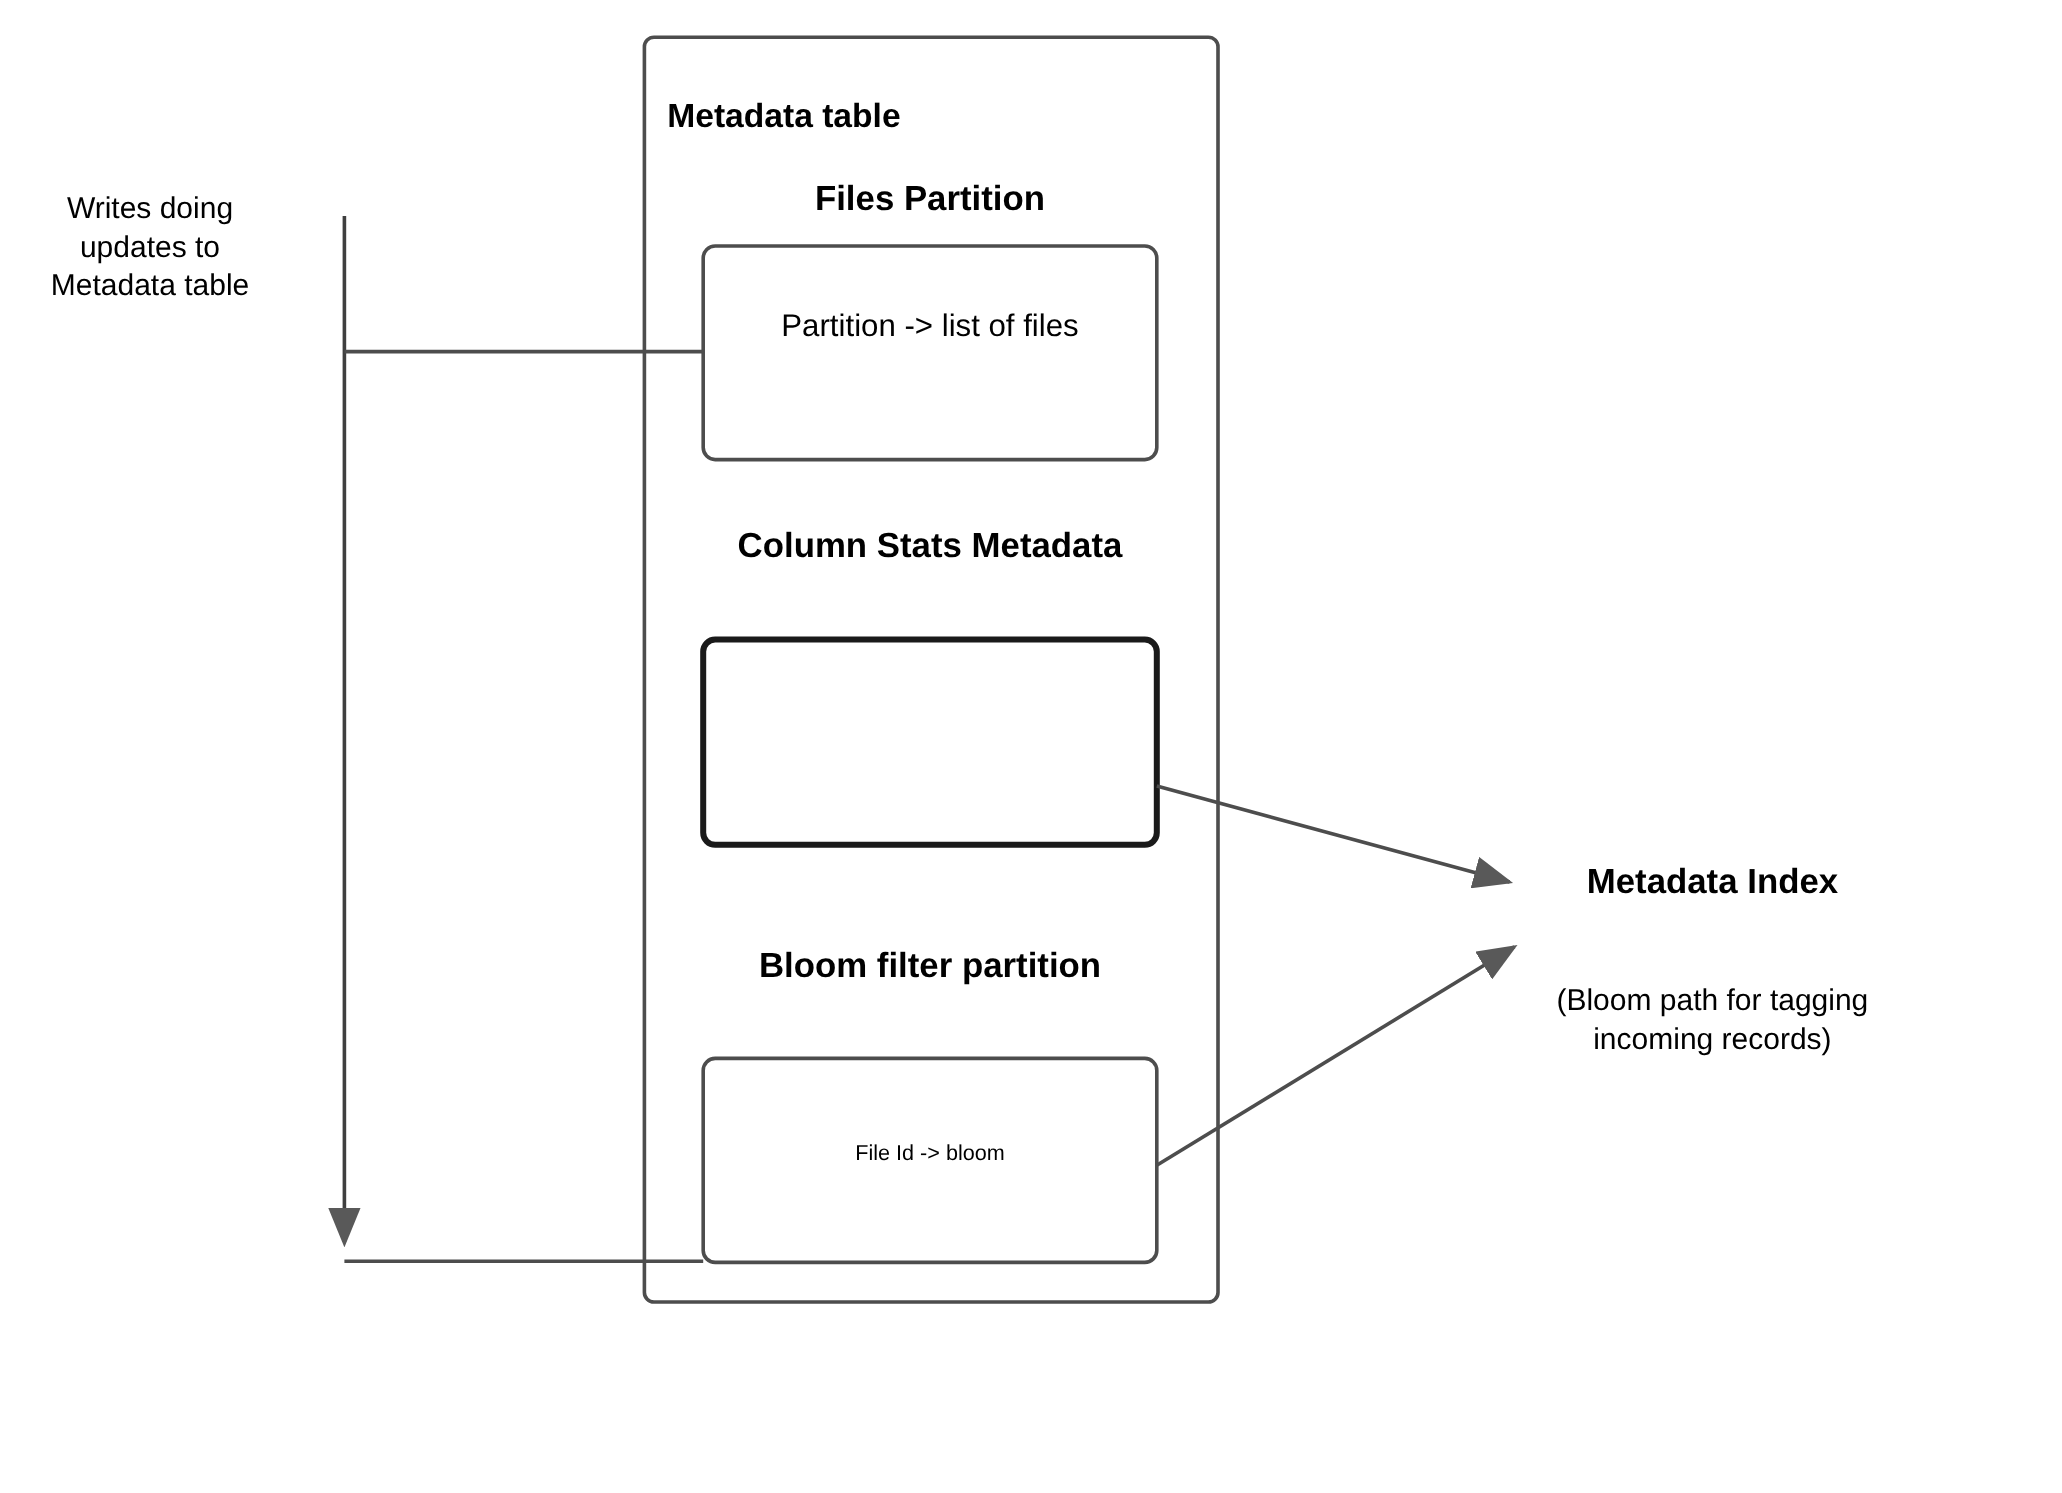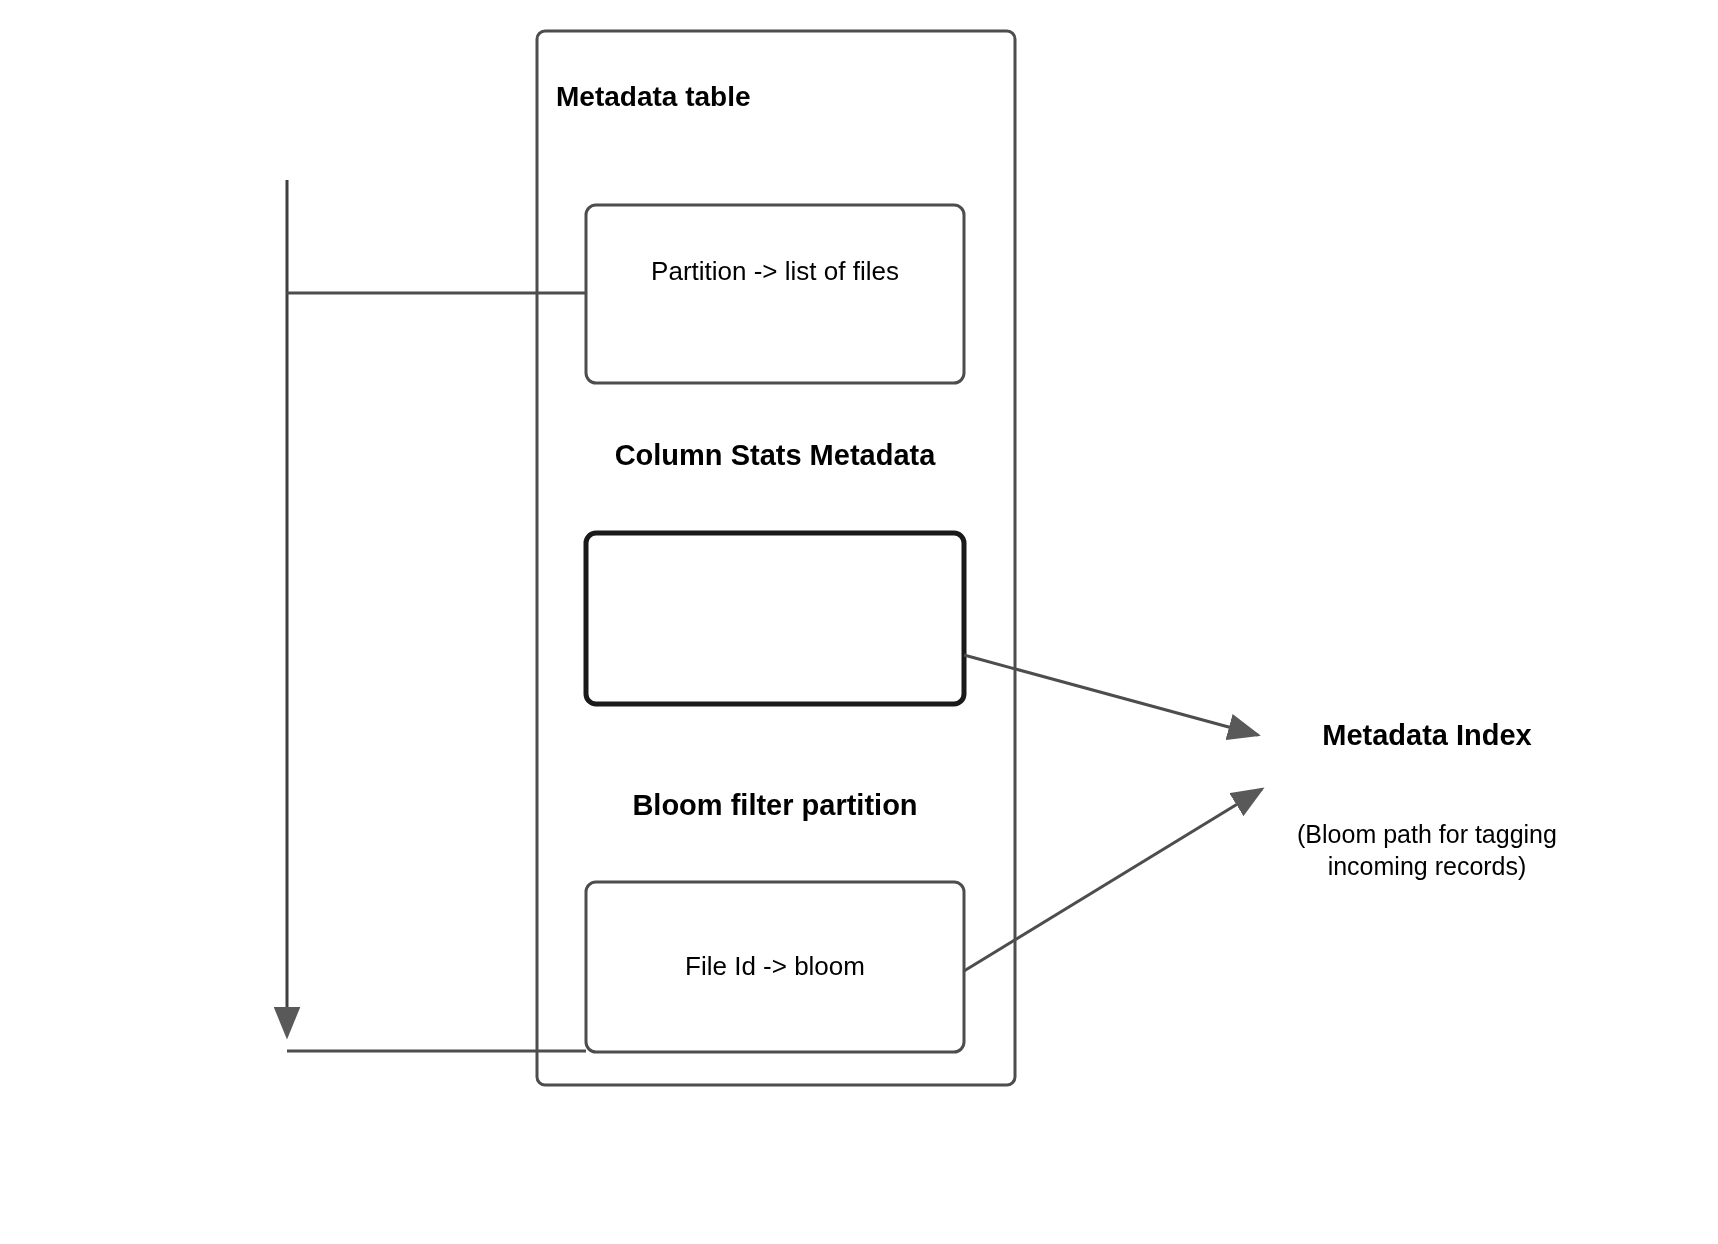--- a/index.html
+++ b/index.html
@@ -88,21 +88,21 @@
   .t-bloom-partition {
     left: 590px;
     top: 787px;
     width: 370px;
     font-size: 29px;
   }
   .t-bloom-box {
     left: 590px;
     top: 950px;
     width: 370px;
-    font-size: 26px;
+    font-size: 18px;
   }
   .t-writes {
     left: 14px;
     top: 158px;
     width: 222px;
     font-size: 25px;
   }
   .t-metadata-index {
     left: 1282px;
     top: 717px;
@@ -145,21 +145,23 @@
 
     <path class="connector" d="M287,1051 L586,1051"></path>
 
     <path class="connector" d="M964,655 L1258,735" marker-end="url(#arrowhead)"></path>
 
     <path class="connector" d="M964,971 L1262,789" marker-end="url(#arrowhead)"></path>
   </svg>
 
   <div class="txt txt-bold t-metadata-table">Metadata table</div>
 
+  <div class="txt t-writes">Writes doing updates to Metadata table</div>
 
+  <div class="txt txt-bold t-files-partition">Files Partition</div>
 
   <div class="txt t-files-box">Partition -&gt; list of files</div>
 
   <div class="txt txt-bold t-colstats-partition">Column Stats Metadata</div>
 
 
   <div class="txt txt-bold t-bloom-partition">Bloom filter partition</div>
 
   <div class="txt t-bloom-box">File Id -&gt; bloom</div>
 

